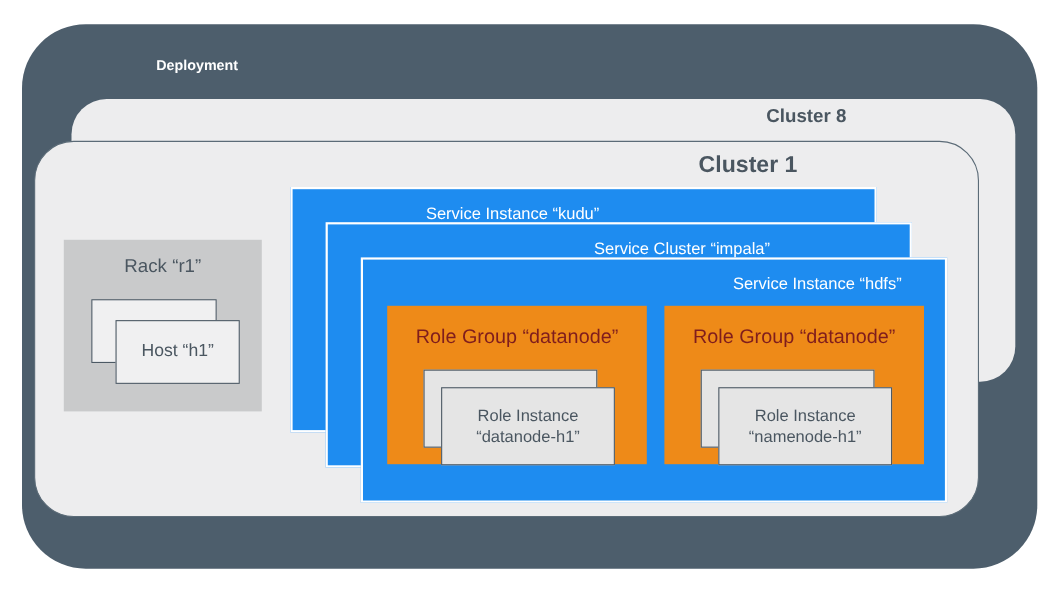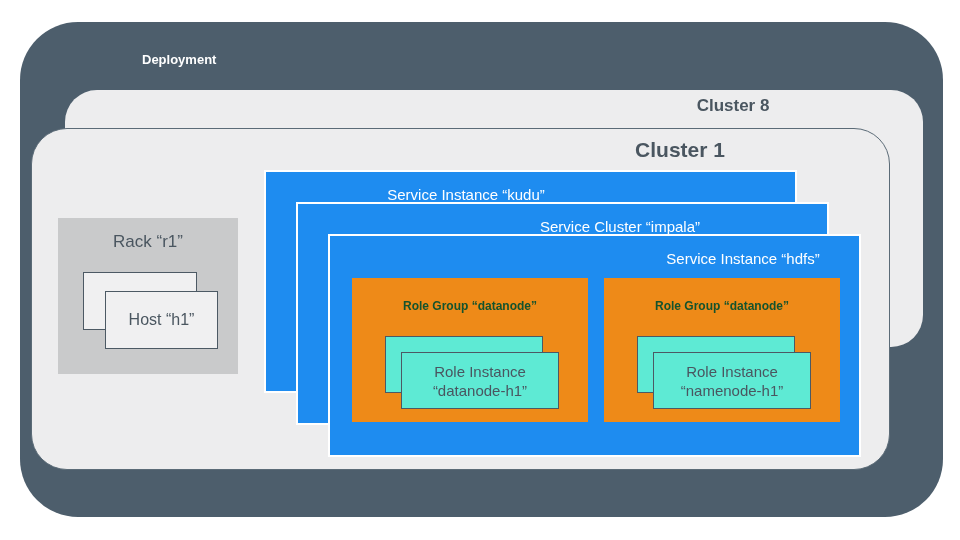--- a/index.html
+++ b/index.html
@@ -35,24 +35,24 @@
   .svc-hdfs{left:328px;top:234px;}
   .svc-label{position:absolute;top:12px;transform:translateX(-50%);color:#ffffff;font-size:15px;line-height:22px;white-space:nowrap;}
   .svc-kudu .svc-label{left:200px;}
   .svc-impala .svc-label{left:322px;}
   .svc-hdfs .svc-label{left:413px;}
 
   
   .rg{top:278px;width:236px;height:144px;background:#EE8A18;}
   .rg-datanode{left:352px;}
   .rg-namenode{left:604px;}
-  .rg-label{width:100%;text-align:center;margin-top:16px;color:#14532d;font-size:12px;line-height:24px;white-space:nowrap;font-weight:bold;}
+  .rg-label{width:100%;text-align:center;margin-top:16px;color:#7f1d1d;font-size:18px;line-height:24px;white-space:nowrap;}
 
   
-  .ri{width:158px;height:57px;background:#5eead4;border:1.5px solid #4C5964;}
+  .ri{width:158px;height:71px;background:#e5e5e5;border:1.5px solid #4C5964;}
   .ri-back-dn{left:385px;top:336px;}
   .ri-front-dn{left:401px;top:352px;}
   .ri-back-nn{left:637px;top:336px;}
   .ri-front-nn{left:653px;top:352px;}
   .ri-front{display:flex;flex-direction:column;align-items:center;justify-content:center;text-align:center;}
   .ri-line{color:#4A5660;font-size:15px;line-height:19px;white-space:nowrap;}
 </style>
 </head>
 <body>
 

